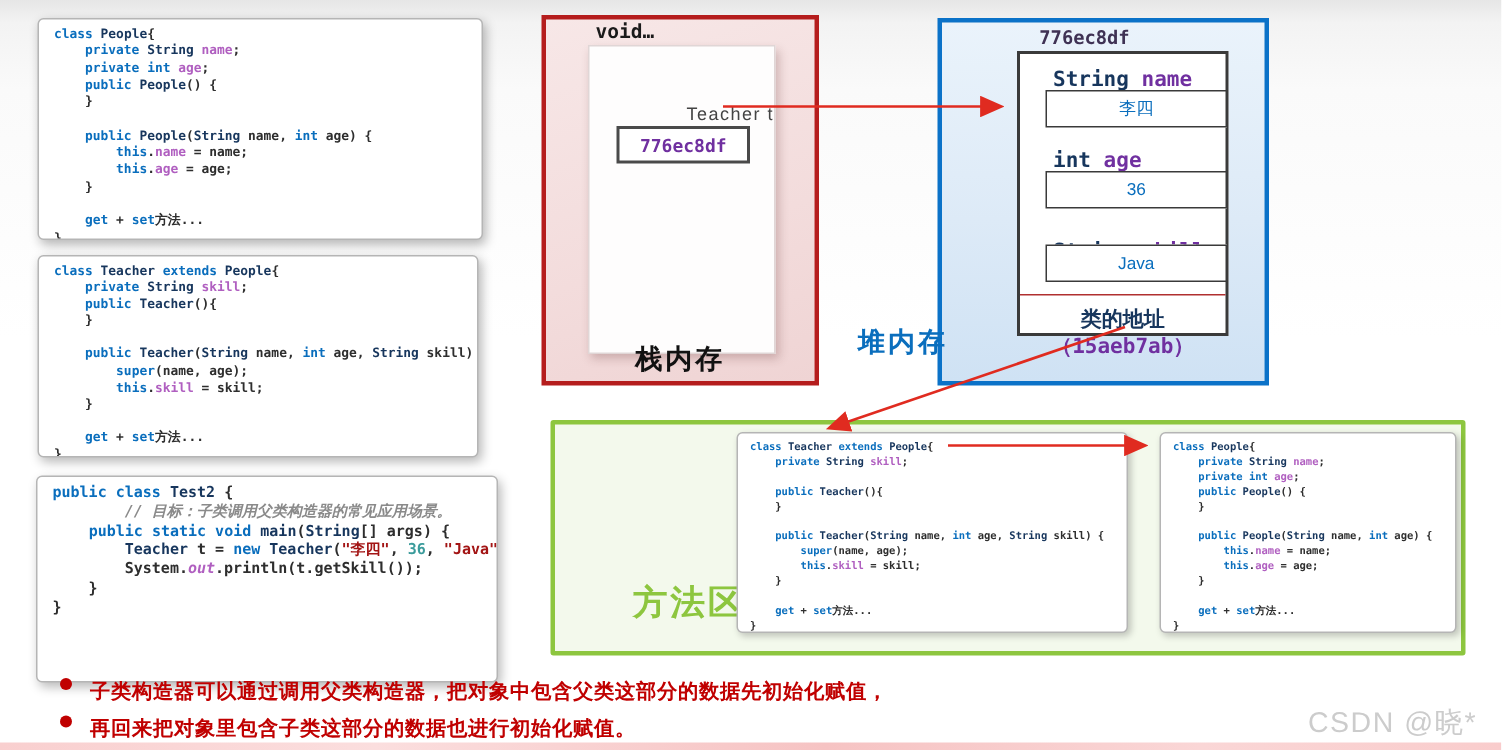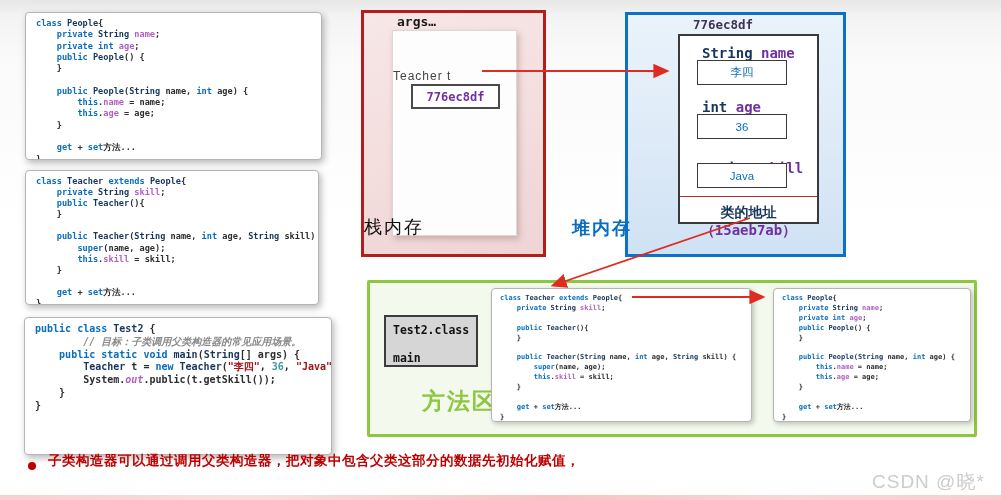--- a/index.html
+++ b/index.html
@@ -32,42 +32,42 @@
   .stack-box{
     position:absolute; left:361px; top:10px; width:185px; height:247px;
     border:3px solid #b51d1d;
     background:linear-gradient(160deg,#f7e7e7 0%,#f3dcdc 60%,#efd4d4 100%);
   }
   .stack-frame-label{ position:absolute; left:33px; top:1px; font-family:"DejaVu Sans Mono", monospace; font-weight:bold; font-size:13px; color:#1a1a1a; }
   .stack-card{
     position:absolute; left:28px; top:17px; width:125px; height:206px;
     background:#fefdfd; border:1px solid #e0d6d6; box-shadow:2px 3px 6px rgba(90,40,40,.25);
   }
-  .stack-var{ margin-top:38px; text-align:left; font-size:12px; color:#444; letter-spacing:1px; }
+  .stack-var{ margin-top:38px; text-align:right; font-size:12px; color:#444; letter-spacing:1px; }
   .ref-box{
     position:absolute; left:18px; top:53px; width:89px; height:25px;
     border:2px solid #4a4a4a; background:#fff; display:flex; align-items:center; justify-content:center;
     font-family:"DejaVu Sans Mono", monospace; font-weight:bold; font-size:12px; color:#7030a0;
   }
-  .stack-region-label{ position:absolute; bottom:15px; width:100%; font-size:18px; font-weight:normal; color:#111; letter-spacing:2px; }
+  .stack-region-label{ position:absolute; bottom:3px; width:100%; text-align:center; font-size:18px; font-weight:bold; color:#111; letter-spacing:2px; }
   
   .heap-box{
     position:absolute; left:625px; top:12px; width:221px; height:245px;
     border:3px solid #0b72c8;
     background:linear-gradient(180deg,#eaf3fb 0%,#ddeaf7 55%,#cfe2f4 100%);
   }
   .heap-title{ position:absolute; top:2px; left:0; width:190px; text-align:center; font-family:"DejaVu Sans Mono", monospace; font-weight:bold; font-size:12.5px; color:#3f3254; }
   .heap-inner{
     position:absolute; left:50px; top:19px; width:141px; height:190px;
     background:#fff; border:2px solid #3a3a3a;
   }
   .h-label{ position:absolute; left:22px; font-family:"DejaVu Sans Mono", monospace; font-weight:bold; font-size:14px; }
   .ht{ color:#17365d; } .hf{ color:#7030a0; }
   .h-value{
-    position:absolute; left:17px; width:90px; height:25px;
+    position:absolute; left:17px; width:121px; height:25px;
     border:1.5px solid #3a3a3a; background:#fff; display:flex; align-items:center; justify-content:center;
     font-size:11.5px; color:#0a6ebd;
   }
   .h-sep{ position:absolute; left:0; top:160px; width:100%; border-top:1.5px solid #b03030; }
   .h-addr{ position:absolute; top:168px; width:100%; text-align:center; font-size:14px; font-weight:bold; }
   .h-addr .ht{ font-family:"Liberation Sans", sans-serif; }
   .h-addr .hf{ font-family:"DejaVu Sans Mono", monospace; }
   .heap-region-label{ position:absolute; left:572px; top:216px; font-size:18px; font-weight:bold; color:#0a6ebd; letter-spacing:2px; }
   
   .method-box{
@@ -78,21 +78,21 @@
     position:absolute; left:14px; top:32px; width:94px; height:52px;
     background:#d6d6d6; border:2px solid #3c3c3c;
     font-family:"DejaVu Sans Mono", monospace; font-weight:bold; font-size:11.5px; color:#111;
     padding:6px 0 0 7px;
   }
   .classfile-box .main-line{ margin-top:14px; }
   .method-region-label{ position:absolute; left:52px; top:103px; font-size:23px; font-weight:bold; color:#8dc63f; letter-spacing:2px; }
   
   .arrows{ position:absolute; left:0; top:0; width:1001px; height:500px; pointer-events:none; }
   
-  .note-row{ position:absolute; left:28px; display:flex; align-items:flex-end; }
+  .note-row{ position:absolute; left:40px; display:flex; align-items:flex-start; }
   .note-dot{ width:8px; height:8px; border-radius:50%; background:#c00000; margin-right:12px; flex:0 0 auto; }
   .note-text{ font-size:13.5px; font-weight:600; color:#c00000; letter-spacing:.5px; }
   #note-1{ top:452px; } #note-2{ top:477px; }
   .watermark{ position:absolute; left:872px; top:469px; font-size:19px; color:#cccccc; letter-spacing:1px; }
 </style>
 </head>
 <body>
 
 <div class="canvas">
 
@@ -123,27 +123,27 @@
       <div class="cl"><span class="p">    }</span></div>
       <div class="cl">&nbsp;</div>
       <div class="cl"><span class="p">    </span><span class="k">get</span><span class="p"> + </span><span class="k">set</span><span class="p">方法...</span></div>
       <div class="cl"><span class="p">}</span></div>
     </div>
   <div class="code-card" id="code-test2-left">
       <div class="cl"><span class="k">public</span><span class="p"> </span><span class="k">class</span><span class="p"> </span><span class="t">Test2</span><span class="p"> {</span></div>
       <div class="cl"><span class="p">        </span><span class="c">// 目标：子类调用父类构造器的常见应用场景。</span></div>
       <div class="cl"><span class="p">    </span><span class="k">public</span><span class="p"> </span><span class="k">static</span><span class="p"> </span><span class="k">void</span><span class="p"> </span><span class="t">main</span><span class="p">(</span><span class="t">String</span><span class="p">[] args) {</span></div>
       <div class="cl"><span class="p">        </span><span class="t">Teacher</span><span class="p"> t = </span><span class="k">new</span><span class="p"> </span><span class="t">Teacher</span><span class="p">(</span><span class="s">"李四"</span><span class="p">, </span><span class="n">36</span><span class="p">, </span><span class="s">"Java"</span><span class="p">);</span></div>
-      <div class="cl"><span class="p">        System.</span><span class="o">out</span><span class="p">.public(t.getSkill());</span></div>
+      <div class="cl"><span class="p">        System.</span><span class="o">out</span><span class="p">.println(t.getSkill());</span></div>
       <div class="cl"><span class="p">    }</span></div>
       <div class="cl"><span class="p">}</span></div>
     </div>
 
   <div class="stack-box">
-    <div class="stack-frame-label">args…</div>
+    <div class="stack-frame-label">void…</div>
     <div class="stack-card">
       <div class="stack-var">Teacher  t</div>
       <div class="ref-box">776ec8df</div>
     </div>
     <div class="stack-region-label">栈内存</div>
   </div>
 
   <div class="heap-box">
     <div class="heap-title">776ec8df</div>
     <div class="heap-inner">
@@ -153,24 +153,20 @@
       <div class="h-value" style="top:78px">36</div>
       <div class="h-label" style="top:124px"><span class="ht">String</span> <span class="hf">skill</span></div>
       <div class="h-value" style="top:127px">Java</div>
       <div class="h-sep"></div>
       <div class="h-addr"><span class="ht">类的地址</span><span class="hf">（15aeb7ab）</span></div>
     </div>
   </div>
   <div class="heap-region-label">堆内存</div>
 
   <div class="method-box">
-    <div class="classfile-box">
-      <div>Test2.class</div>
-      <div class="main-line">main</div>
-    </div>
     <div class="method-region-label">方法区</div>
   </div>
   <div class="code-card" id="code-teacher-method">
       <div class="cl"><span class="k">class</span><span class="p"> </span><span class="t">Teacher</span><span class="p"> </span><span class="k">extends</span><span class="p"> </span><span class="t">People</span><span class="p">{</span></div>
       <div class="cl"><span class="p">    </span><span class="k">private</span><span class="p"> </span><span class="t">String</span><span class="p"> </span><span class="f">skill</span><span class="p">;</span></div>
       <div class="cl">&nbsp;</div>
       <div class="cl"><span class="p">    </span><span class="k">public</span><span class="p"> </span><span class="t">Teacher</span><span class="p">(){</span></div>
       <div class="cl"><span class="p">    }</span></div>
       <div class="cl">&nbsp;</div>
       <div class="cl"><span class="p">    </span><span class="k">public</span><span class="p"> </span><span class="t">Teacher</span><span class="p">(</span><span class="t">String</span><span class="p"> name, </span><span class="k">int</span><span class="p"> age, </span><span class="t">String</span><span class="p"> skill) {</span></div>
@@ -205,16 +201,20 @@
     </defs>
     <line x1="482" y1="71" x2="666" y2="71" stroke="#e02b20" stroke-width="1.8" marker-end="url(#ah)"></line>
     <line x1="750" y1="218" x2="554" y2="285" stroke="#e02b20" stroke-width="1.8" marker-end="url(#ah)"></line>
     <line x1="632" y1="297" x2="762" y2="297" stroke="#e02b20" stroke-width="1.8" marker-end="url(#ah)"></line>
   </svg>
 
   <div class="note-row" id="note-1">
     <span class="note-dot"></span>
     <span class="note-text">子类构造器可以通过调用父类构造器，把对象中包含父类这部分的数据先初始化赋值，</span>
   </div>
+  <div class="note-row" id="note-2">
+    <span class="note-dot"></span>
+    <span class="note-text">再回来把对象里包含子类这部分的数据也进行初始化赋值。</span>
+  </div>
 
   <div class="watermark">CSDN @晓*星</div>
   <div class="bottom-strip"></div>
 </div>
 
 </body></html>

